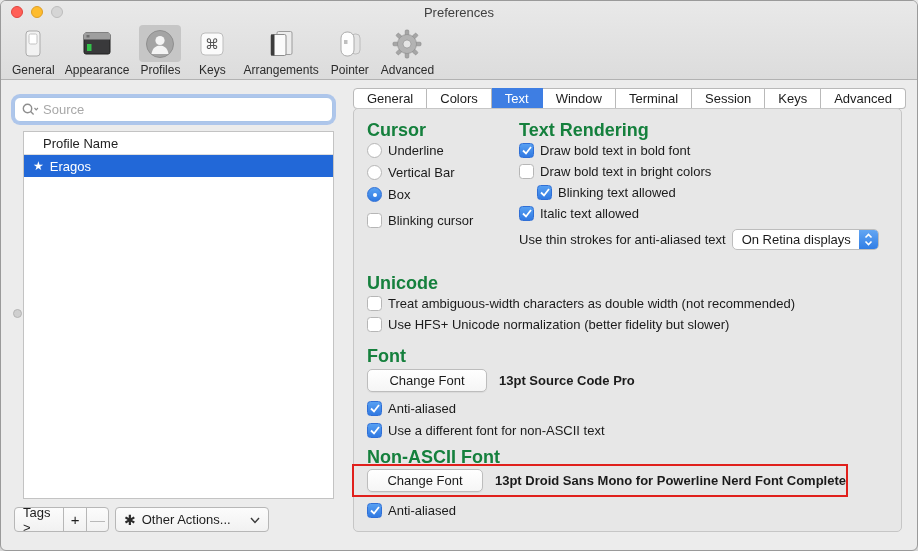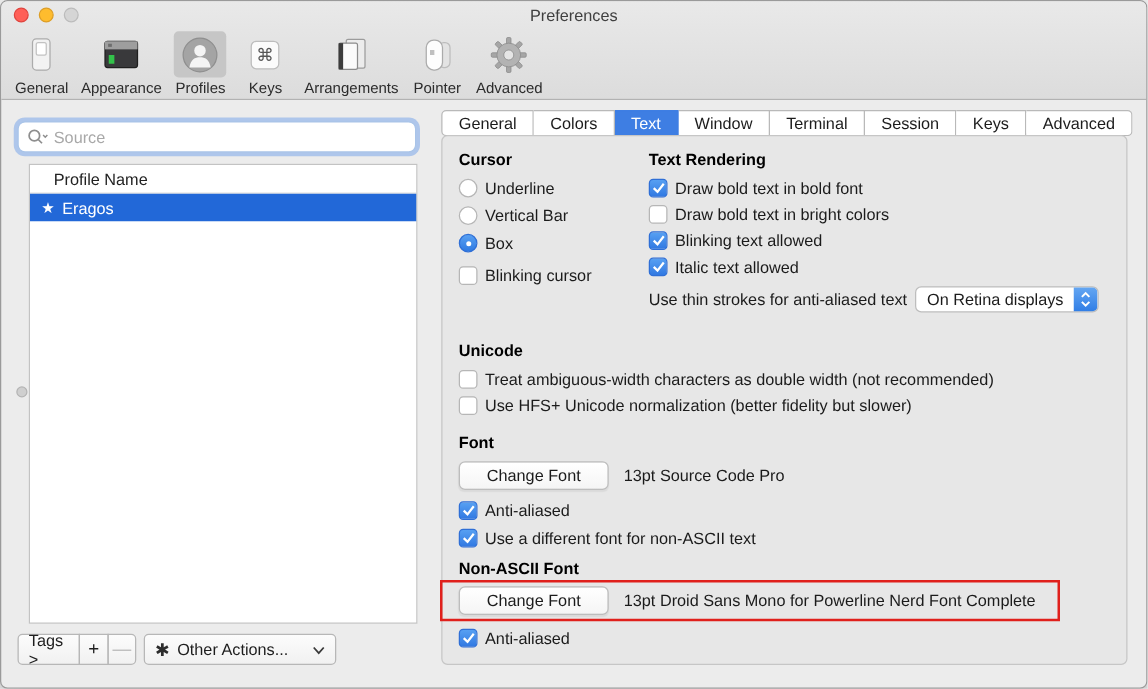--- a/index.html
+++ b/index.html
@@ -45,36 +45,36 @@
 
   
   .tabbar { position:absolute; left:352px; top:87px; height:21px; display:flex; }
   .tab { background:#fff; border:1px solid #b9b9b9; border-left-width:0; font-size:13px; color:#1c1c1c; display:flex; align-items:center; padding:0 13px; }
   .tab:first-child { border-left-width:1px; border-radius:4px 0 0 4px; }
   .tab:last-child { border-radius:0 4px 4px 0; }
   .tab.active { background:#3e7ee3; border-color:#3e7ee3; color:#fff; }
 
   .tabbox { position:absolute; left:352px; top:107px; width:549px; height:424px; background:#e7e7e7; border:1px solid #c6c6c6; border-radius:5px; }
 
-  .hdr { position:absolute; font-size:13px; font-weight:bold; color:#000000; }
+  .hdr { position:absolute; font-size:18px; font-weight:bold; color:#15803d; }
   .row { position:absolute; display:flex; align-items:center; font-size:13px; color:#1b1b1b; }
   .lbl { margin-left:6px; white-space:nowrap; }
 
   .checkbox { width:15px; height:15px; border-radius:3.5px; background:#fff; border:1px solid #b6b6b6; display:inline-flex; align-items:center; justify-content:center; flex:none; }
   .checkbox.on { background:linear-gradient(#57a0f2,#3179e2); border-color:#2f6fd6; }
   .checkbox svg { display:none; }
   .checkbox.on svg { display:block; }
 
   .radio { width:15px; height:15px; border-radius:50%; background:#fff; border:1px solid #b6b6b6; position:relative; flex:none; }
   .radio.on { background:linear-gradient(#57a0f2,#2f7ae2); border-color:#2f6fd6; }
   .radio.on::after { content:""; position:absolute; left:4.5px; top:4.5px; width:4px; height:4px; border-radius:50%; background:#fff; }
 
   .btn { background:linear-gradient(#ffffff,#f5f5f5); border:1px solid #bdbdbd; border-radius:5px; font-size:13px; color:#1b1b1b; display:flex; align-items:center; justify-content:center; box-shadow:0 1px 1px rgba(0,0,0,.06); }
   .changefont { width:120px; height:23px; }
-  .fontvalue { margin-left:12px; font-size:13px; color:#1b1b1b; white-space:nowrap; }
+  .fontvalue { margin-left:12px; font-size:13px; color:#1b1b1b; white-space:nowrap;font-weight:bold; }
 
   .dropdown { display:flex; align-items:center; height:21px; margin-left:6px; background:#fff; border:1px solid #bdbdbd; border-radius:5px; overflow:hidden; }
   .dropdown .dval { padding:0 8px 0 9px; font-size:13px; color:#1b1b1b; white-space:nowrap; }
   .dropdown .stepper { width:19px; height:21px; background:linear-gradient(#66a8f3,#2e7ce5); display:flex; align-items:center; justify-content:center; }
 
   .redbox { position:absolute; left:-2px; top:355px; width:496px; height:33px; border:2px solid #e0201c; display:flex; align-items:center; padding-left:13px; }
 
   .gear32 { display:block; }
 </style>
 </head>
@@ -256,21 +256,21 @@
           <svg width="10" height="9" viewBox="0 0 10 9">
             <polyline points="1,4.5 4,7.5 9,1" fill="none" stroke="#fff" stroke-width="1.8"></polyline>
           </svg>
         </span>
       <span class="lbl">Draw bold text in bold font</span>
     </div>
     <div class="row" style="left:165px; top:55px;">
       <span class="checkbox"></span>
       <span class="lbl">Draw bold text in bright colors</span>
     </div>
-    <div class="row" style="left:165px; top:76px;">
+    <div class="row" style="left:183px; top:76px;">
       <span class="checkbox on">
           <svg width="10" height="9" viewBox="0 0 10 9">
             <polyline points="1,4.5 4,7.5 9,1" fill="none" stroke="#fff" stroke-width="1.8"></polyline>
           </svg>
         </span>
       <span class="lbl">Blinking text allowed</span>
     </div>
     <div class="row" style="left:165px; top:97px;">
       <span class="checkbox on">
           <svg width="10" height="9" viewBox="0 0 10 9">

